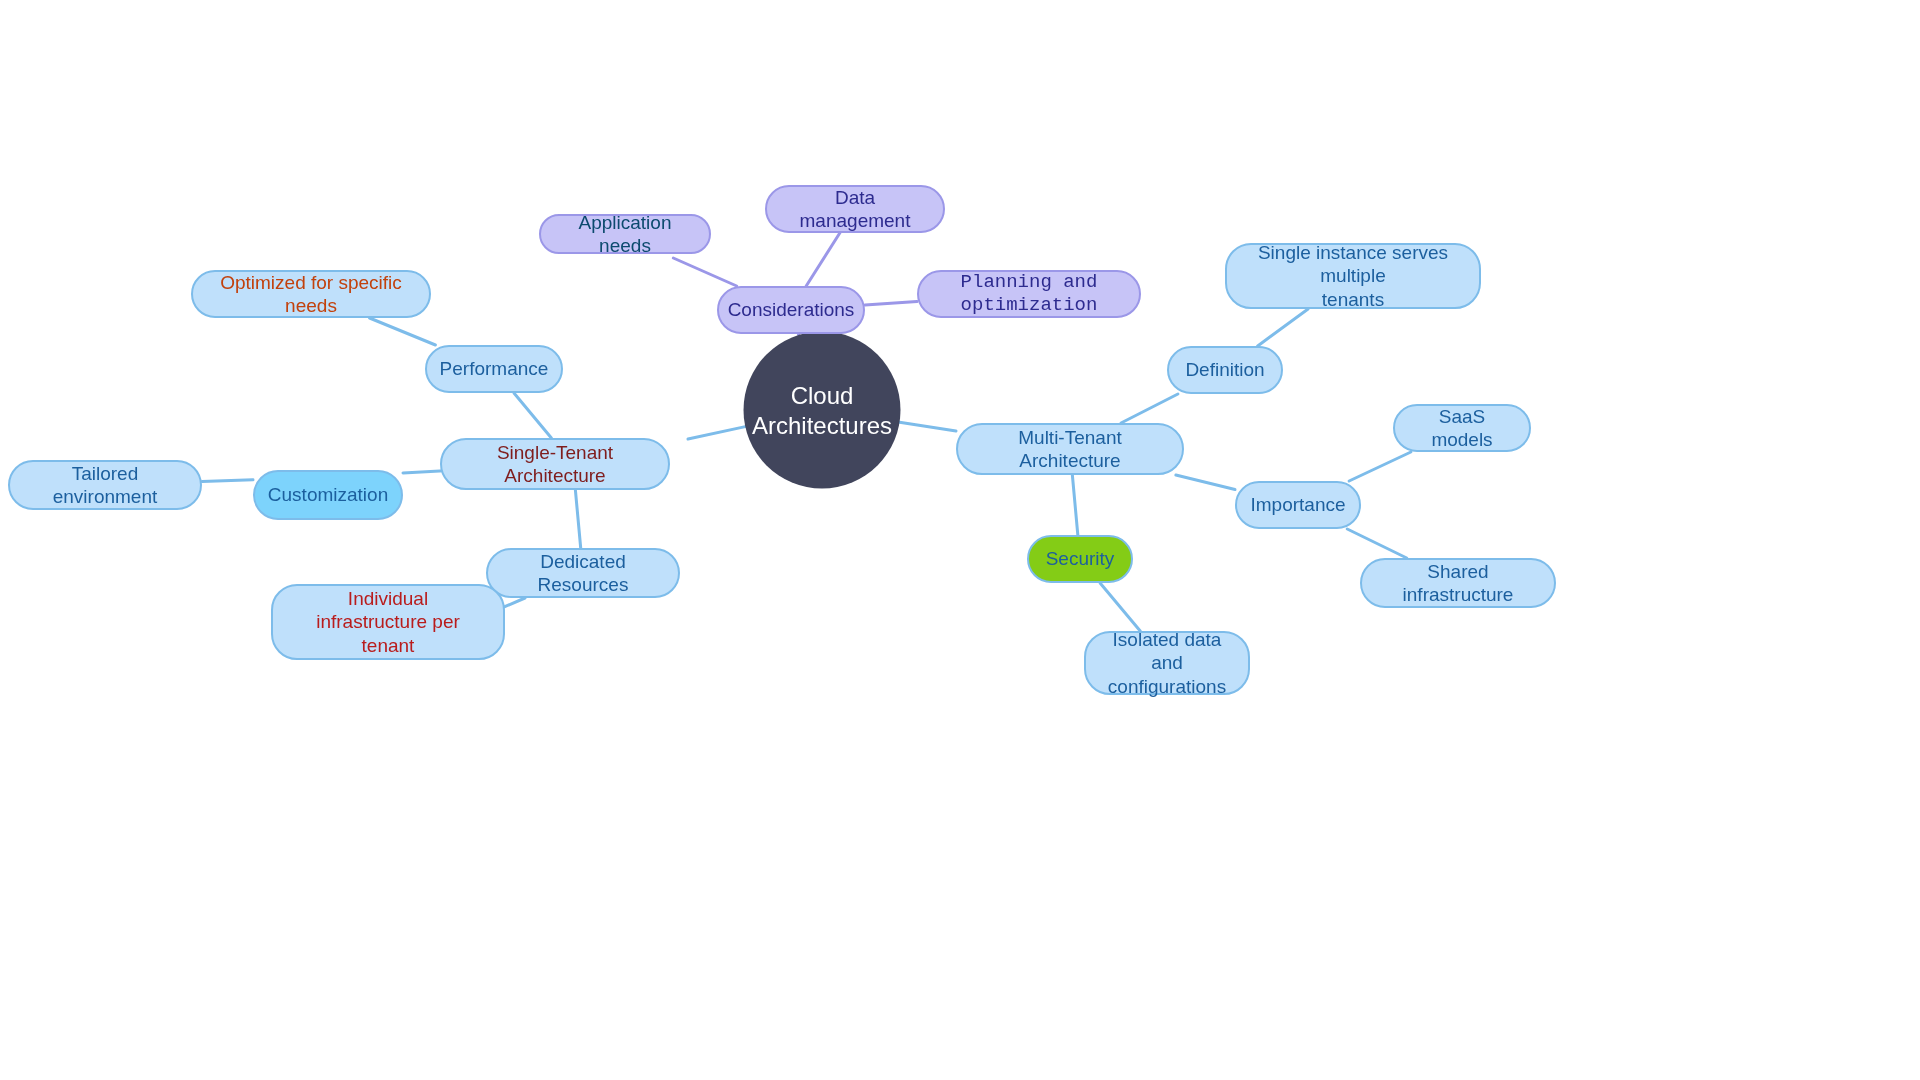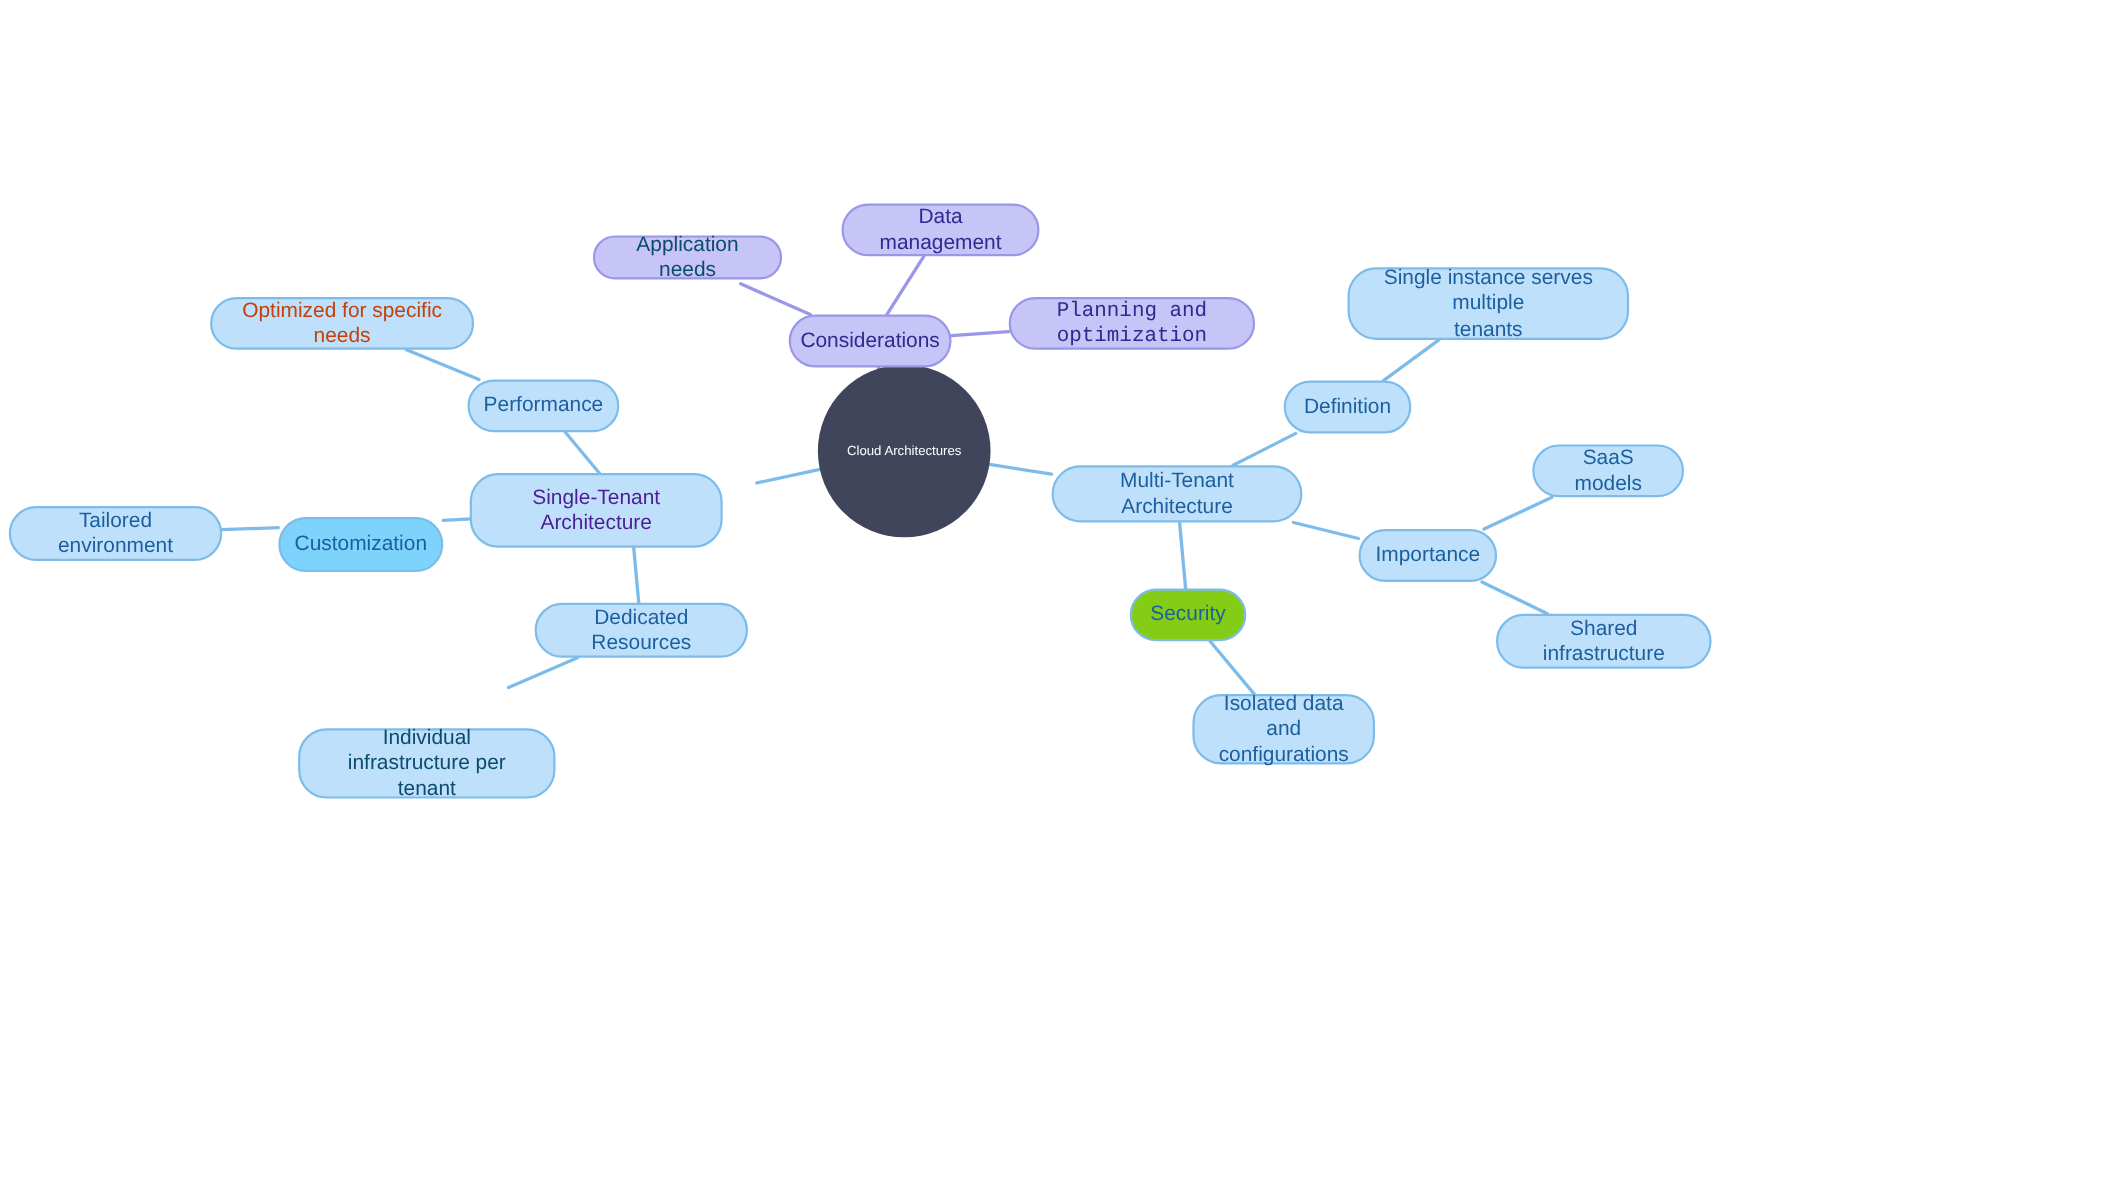--- a/index.html
+++ b/index.html
@@ -53,21 +53,21 @@
     color: #2d2b8f;
     border-radius: 26px;
     font-size: 19px;
     padding: 16px 18px;
   }
   .node.center {
     background: #41455c;
     border: none;
     color: #ffffff;
     border-radius: 50%;
-    font-size: 12px;
+    font-size: 24px;
     padding: 0 10px;
   }
 </style>
 </head>
 <body>
 
 <div id="mindmap-root">
   <svg id="edge-layer" viewBox="0 0 1920 1080" width="1920" height="1080">
       <line x1="798.7562464675447" y1="335.0201498953054" x2="798.44" y2="334" stroke="#9b97e8" stroke-width="3" stroke-linecap="round"></line>
       <line x1="736.6842105263158" y1="286" x2="673.3157894736842" y2="258" stroke="#9b97e8" stroke-width="3" stroke-linecap="round"></line>
@@ -88,27 +88,27 @@
       <line x1="1347.2307692307693" y1="529" x2="1406.7179487179487" y2="558" stroke="#7dbcea" stroke-width="3" stroke-linecap="round"></line>
       <line x1="1072.3636363636363" y1="475" x2="1077.8181818181818" y2="535" stroke="#7dbcea" stroke-width="3" stroke-linecap="round"></line>
       <line x1="1100.076923076923" y1="583" x2="1140.2307692307693" y2="631" stroke="#7dbcea" stroke-width="3" stroke-linecap="round"></line>
     </svg>
   <div id="node-layer">
       <div class="node center" style="left: 822px; top: 410px; width: 157px; height: 157px; background: rgb(65, 69, 92); color: rgb(255, 255, 255);">Cloud Architectures</div>
       <div class="node purple" style="left: 791px; top: 310px; width: 148px; height: 48px; background: rgb(199, 196, 247); border-color: rgb(155, 151, 232); color: rgb(45, 43, 143);">Considerations</div>
       <div class="node purple" style="left: 625px; top: 234px; width: 172px; height: 40px; background: rgb(199, 196, 247); border-color: rgb(155, 151, 232); color: #0c4a6e;">Application needs</div>
       <div class="node purple" style="left: 855px; top: 209px; width: 180px; height: 48px; background: rgb(199, 196, 247); border-color: rgb(155, 151, 232); color: rgb(45, 43, 143);">Data management</div>
       <div class="node purple" style="left: 1029px; top: 294px; width: 224px; height: 48px; background: rgb(199, 196, 247); border-color: rgb(155, 151, 232); color: rgb(45, 43, 143); font-family: Liberation Mono, monospace;">Planning and optimization</div>
-      <div class="node blue" style="left: 542px; top: 464px; width: 230px; height: 68px; background: rgb(191, 224, 251); border-color: rgb(125, 188, 234); color: #4c1d95;">Single-Tenant Architecture</div>
+      <div class="node blue" style="left: 555px; top: 464px; width: 230px; height: 52px; background: rgb(191, 224, 251); border-color: rgb(125, 188, 234); color: #7f1d1d;">Single-Tenant Architecture</div>
       <div class="node blue" style="left: 494px; top: 369px; width: 138px; height: 48px; background: rgb(191, 224, 251); border-color: rgb(125, 188, 234); color: rgb(28, 95, 158);">Performance</div>
       <div class="node blue" style="left: 311px; top: 294px; width: 240px; height: 48px; background: rgb(191, 224, 251); border-color: rgb(125, 188, 234); color: #c2410c;">Optimized for specific needs</div>
       <div class="node blue" style="left: 328px; top: 495px; width: 150px; height: 50px; background: #7dd3fc; border-color: rgb(125, 188, 234); color: rgb(28, 95, 158);">Customization</div>
       <div class="node blue" style="left: 105px; top: 485px; width: 194px; height: 50px; background: rgb(191, 224, 251); border-color: rgb(125, 188, 234); color: rgb(28, 95, 158);">Tailored environment</div>
       <div class="node blue" style="left: 583px; top: 573px; width: 194px; height: 50px; background: rgb(191, 224, 251); border-color: rgb(125, 188, 234); color: rgb(28, 95, 158);">Dedicated Resources</div>
-      <div class="node blue" style="left: 388px; top: 694px; width: 234px; height: 64px; background: rgb(191, 224, 251); border-color: rgb(125, 188, 234); color: #0c4a6e;">Individual infrastructure per
+      <div class="node blue" style="left: 388px; top: 622px; width: 234px; height: 76px; background: rgb(191, 224, 251); border-color: rgb(125, 188, 234); color: #b91c1c;">Individual infrastructure per
 tenant</div>
       <div class="node blue" style="left: 1070px; top: 449px; width: 228px; height: 52px; background: rgb(191, 224, 251); border-color: rgb(125, 188, 234); color: rgb(28, 95, 158);">Multi-Tenant Architecture</div>
       <div class="node blue" style="left: 1225px; top: 370px; width: 116px; height: 48px; background: rgb(191, 224, 251); border-color: rgb(125, 188, 234); color: rgb(28, 95, 158);">Definition</div>
       <div class="node blue" style="left: 1353px; top: 276px; width: 256px; height: 66px; background: rgb(191, 224, 251); border-color: rgb(125, 188, 234); color: rgb(28, 95, 158);">Single instance serves multiple
 tenants</div>
       <div class="node blue" style="left: 1298px; top: 505px; width: 126px; height: 48px; background: rgb(191, 224, 251); border-color: rgb(125, 188, 234); color: rgb(28, 95, 158);">Importance</div>
       <div class="node blue" style="left: 1462px; top: 428px; width: 138px; height: 48px; background: rgb(191, 224, 251); border-color: rgb(125, 188, 234); color: rgb(28, 95, 158);">SaaS models</div>
       <div class="node blue" style="left: 1458px; top: 583px; width: 196px; height: 50px; background: rgb(191, 224, 251); border-color: rgb(125, 188, 234); color: rgb(28, 95, 158);">Shared infrastructure</div>
       <div class="node blue" style="left: 1080px; top: 559px; width: 106px; height: 48px; background: #84cc16; border-color: rgb(125, 188, 234); color: rgb(28, 95, 158);">Security</div>
       <div class="node blue" style="left: 1167px; top: 663px; width: 166px; height: 64px; background: rgb(191, 224, 251); border-color: rgb(125, 188, 234); color: rgb(28, 95, 158);">Isolated data and

